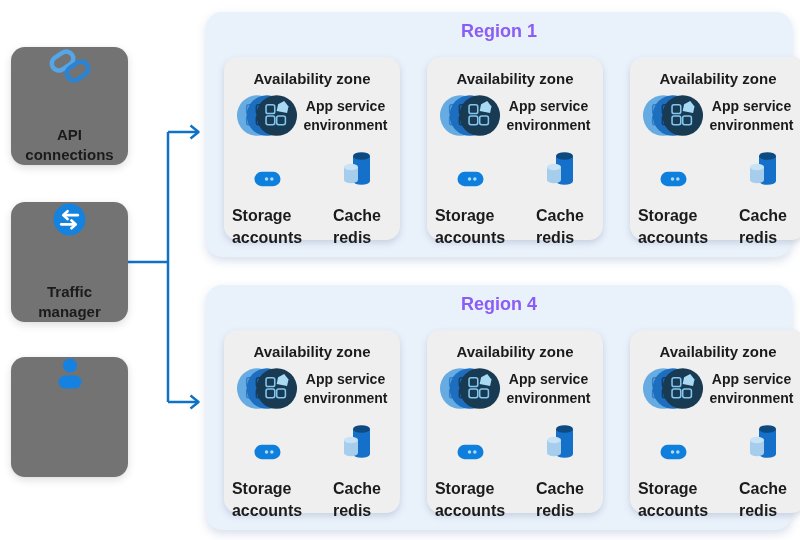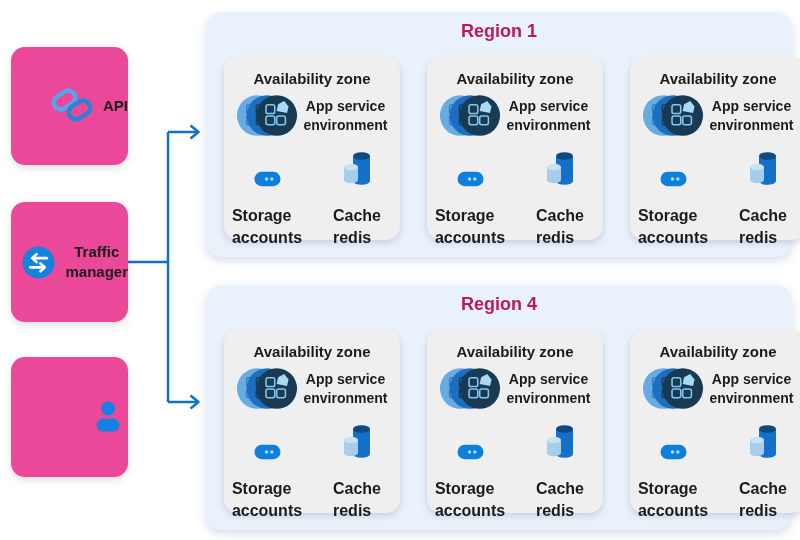--- a/index.html
+++ b/index.html
@@ -3,40 +3,40 @@
 <meta charset="utf-8">
 <style>
   html,body{margin:0;padding:0;}
   body{
     width:800px;height:540px;position:relative;overflow:hidden;
     background:#ffffff;color:#1b1b1b;
     font-family:"Liberation Sans", sans-serif;
   }
   
   .node-card{
-    position:absolute;left:11px;width:117px;background:#ec4899;
+    position:absolute;left:11px;width:117px;background:#737373;
     border-radius:14px;
     box-shadow:0 3px 8px rgba(0,0,0,.13), 0 0 2px rgba(0,0,0,.06);
-    display:flex;align-items:center;justify-content:flex-end;
+    display:flex;flex-direction:column;align-items:center;justify-content:space-between;
     gap:9px;text-align:center;
   }
   #node-api{top:47px;height:118px;}
   #node-traffic{top:202px;height:120px;}
   #node-admin{top:357px;height:120px;}
   .node-label{font-size:15px;font-weight:700;line-height:1.35;color:#1b1b1b;}
 
   
   .region{
     position:absolute;left:206px;width:586px;height:245px;
     background:#e9f1fb;border-radius:16px;
     box-shadow:0 4px 10px rgba(125,150,190,.30);
   }
   #region-1{top:12px;}
   #region-2{top:285px;}
-  .region-title{text-align:center;font-size:18px;font-weight:700;padding-top:9px;color:#be185d;}
+  .region-title{text-align:center;font-size:18px;font-weight:700;padding-top:9px;color:#8b5cf6;}
   .zones{position:absolute;left:18px;right:18px;top:45px;display:flex;gap:27px;}
 
   
   .zone-card{
     flex:1;height:183px;background:#efefef;border-radius:14px;
     box-shadow:0 3px 6px rgba(110,130,160,.28);
     padding:13px 6px 0;box-sizing:border-box;
     display:flex;flex-direction:column;align-items:center;
   }
   .zone-title{font-size:15px;font-weight:700;}
@@ -121,20 +121,21 @@
     <path d="M190.5 395.5 L198.5 402 L190.5 408.5"></path>
   </g>
 </svg>
 
 <div class="node-card" id="node-api">
   <svg width="44" height="40">
       <use href="#icon-api"></use>
     </svg>
   <div class="node-label">
     <div>API</div>
+    <div>connections</div>
   </div>
 </div>
 
 <div class="node-card" id="node-traffic">
   <svg width="35" height="35">
       <use href="#icon-traffic"></use>
     </svg>
   <div class="node-label">
     <div>Traffic</div>
     <div>manager</div>

